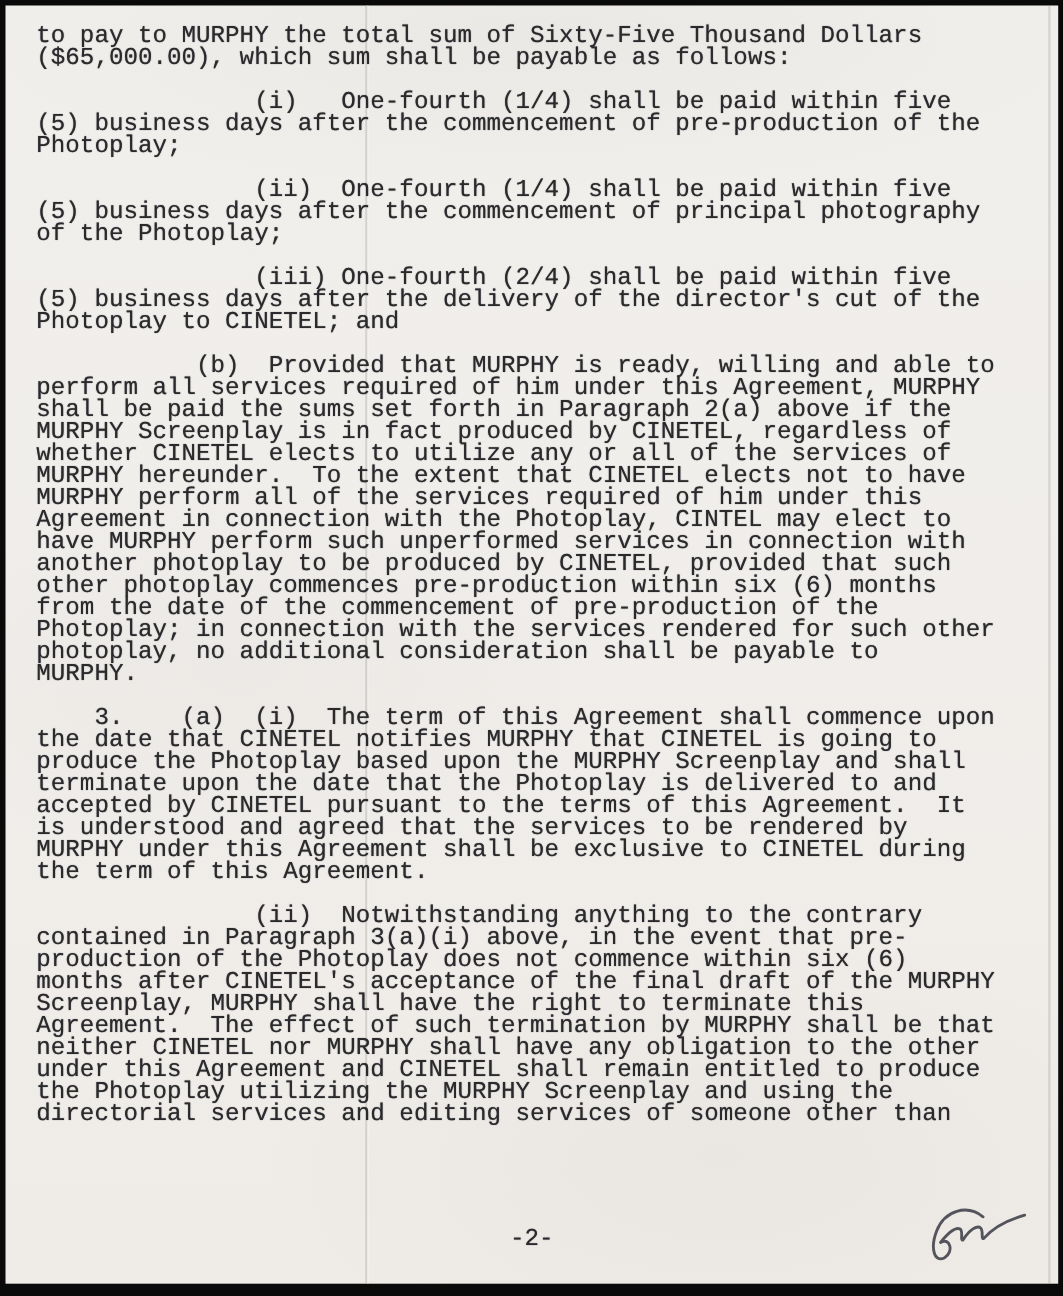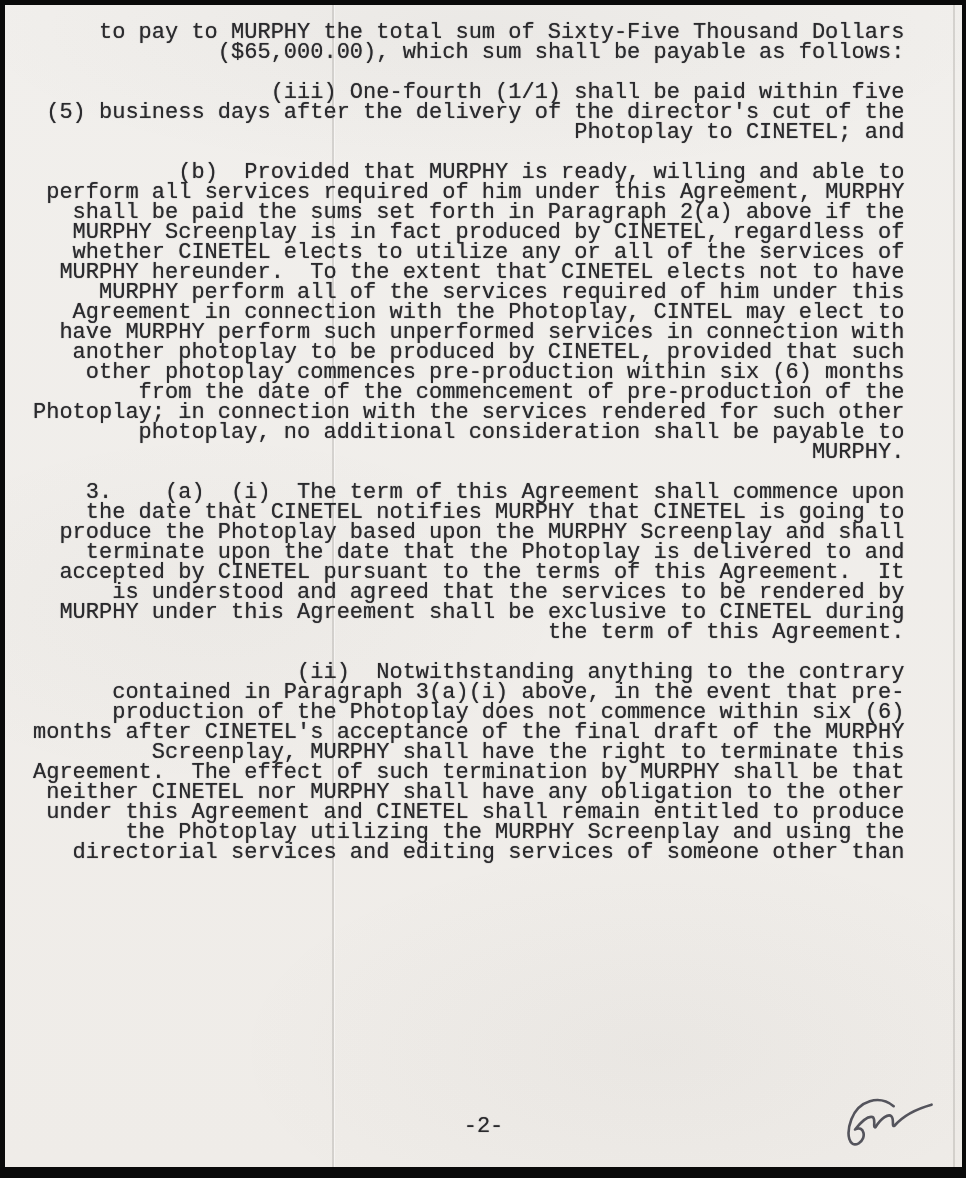--- a/index.html
+++ b/index.html
@@ -41,21 +41,20 @@
     top: 18px;
     font-family: "Liberation Mono", "DejaVu Sans Mono", monospace;
     font-size: 22px;
     line-height: 20px;
     color: #2a2a2d;
     text-shadow: 0 0 1px rgba(35,35,40,0.70);
   }
   .para {
     margin: 0 0 20px 0;
     white-space: pre;
-    text-align: right;
   }
   .page-footer {
     position: absolute;
     left: 0;
     right: 0;
     top: 1112px;
     text-align: center;
     font-family: "Liberation Mono", "DejaVu Sans Mono", monospace;
     font-size: 22px;
     line-height: 20px;
@@ -83,21 +82,27 @@
 
 <div class="scan-frame">
   <div class="paper">
 
     <div class="fold-line center"></div>
     <div class="fold-line right"></div>
 
     <div class="text-body">
       <p class="para">to pay to MURPHY the total sum of Sixty-Five Thousand Dollars
 ($65,000.00), which sum shall be payable as follows:</p>
-      <p class="para">               (iii) One-fourth (1/1) shall be paid within five
+      <p class="para">               (i)   One-fourth (1/4) shall be paid within five
+(5) business days after the commencement of pre-production of the
+Photoplay;</p>
+      <p class="para">               (ii)  One-fourth (1/4) shall be paid within five
+(5) business days after the commencement of principal photography
+of the Photoplay;</p>
+      <p class="para">               (iii) One-fourth (2/4) shall be paid within five
 (5) business days after the delivery of the director's cut of the
 Photoplay to CINETEL; and</p>
       <p class="para">           (b)  Provided that MURPHY is ready, willing and able to
 perform all services required of him under this Agreement, MURPHY
 shall be paid the sums set forth in Paragraph 2(a) above if the
 MURPHY Screenplay is in fact produced by CINETEL, regardless of
 whether CINETEL elects to utilize any or all of the services of
 MURPHY hereunder.  To the extent that CINETEL elects not to have
 MURPHY perform all of the services required of him under this
 Agreement in connection with the Photoplay, CINTEL may elect to

